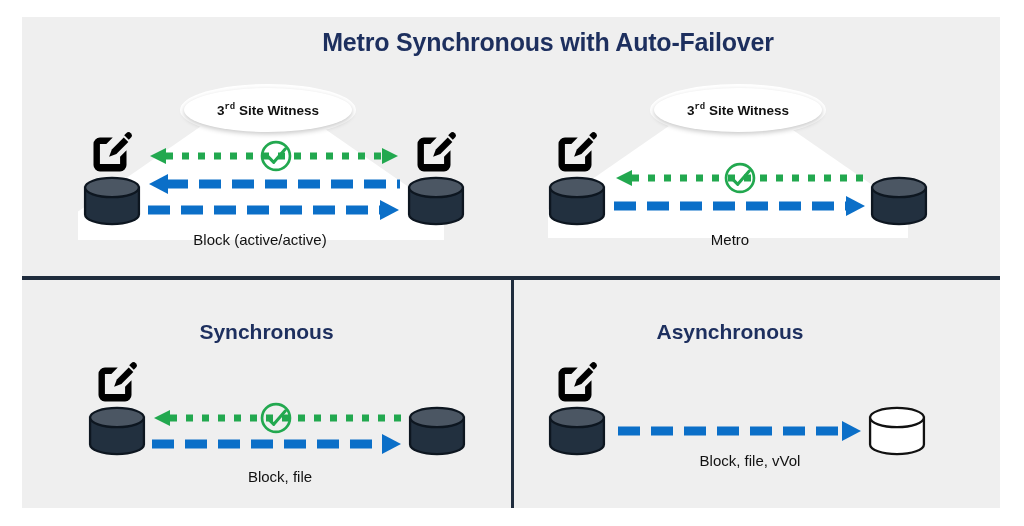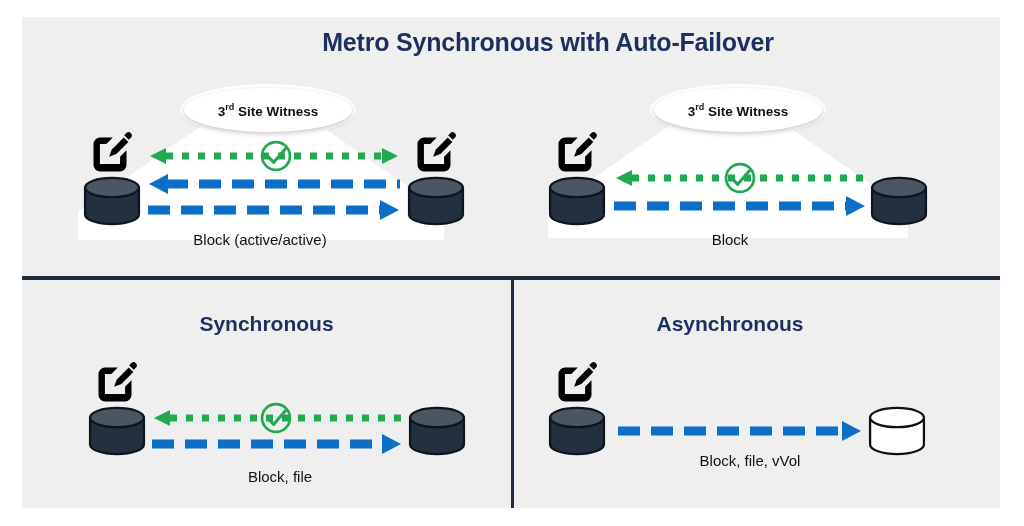--- a/index.html
+++ b/index.html
@@ -42,20 +42,21 @@
     font-size: 25px; font-weight: bold;
     color: #1d2f5e;
     letter-spacing: -0.2px;
     padding-left: 36px;
   }
   .title-sec {
     position: absolute;
     font-size: 21px; font-weight: bold;
     color: #1d2f5e;
     text-align: center;
+    margin-top: 8px;
   }
   #title-sync  { left: 22px;  top: 312px; width: 489px; }
   #title-async { left: 514px; top: 312px; width: 432px; }
 
   
   .caption {
     position: absolute;
     font-size: 15px; color: #111111;
     text-align: center;
   }
@@ -82,21 +83,21 @@
   .witness {
     position: absolute;
     width: 168px; height: 44px;
     background: #ffffff;
     border-radius: 50%;
     box-shadow: 0 2px 5px rgba(0,0,0,.22), 0 0 0 4px #ffffff;
     display: flex; align-items: center; justify-content: center;
     font-size: 13.5px; font-weight: bold; color: #111111;
     white-space: nowrap;
   }
-  .witness sup { font-size: 9px; vertical-align: super; }
+  .witness sup { font-size: 9px; vertical-align: super; font-family: Liberation Mono, monospace; }
   #witness-block { left: 184px; top: 88px; }
   #witness-file  { left: 654px; top: 88px; }
 
   
   .edit-icon { position: absolute; width: 44px; height: 44px; }
 
   
   .cyl { position: absolute; width: 62px; height: 50px; }
 
   
@@ -199,21 +200,21 @@
     <polygon points="18,2 18,18 2,10" fill="#22a84f"></polygon>
   </svg>
   <svg class="arrow-svg" style="left:614px; top:196px;" width="252" height="20">
     <line x1="0" y1="10" x2="234" y2="10" stroke="#0b6fc8" stroke-width="9" stroke-dasharray="22 11" stroke-linecap="butt"></line>
     <polygon points="232,0 232,20 251,10" fill="#0b6fc8"></polygon>
   </svg>
   <svg class="abs" style="left:722px; top:160px;" width="36" height="36">
       <use href="#sym-check"></use>
     </svg>
 
-  <div class="caption" id="cap-file">Block</div>
+  <div class="caption" id="cap-file">Metro</div>
 
   <div class="divider-h"></div>
   <div class="divider-v"></div>
 
   <div class="title-sec" id="title-sync">Synchronous</div>
 
   <svg class="edit-icon" style="left:93px;  top:362px;">
       <use href="#sym-edit"></use>
     </svg>
   <svg class="cyl" style="left:86px;  top:406px;">

